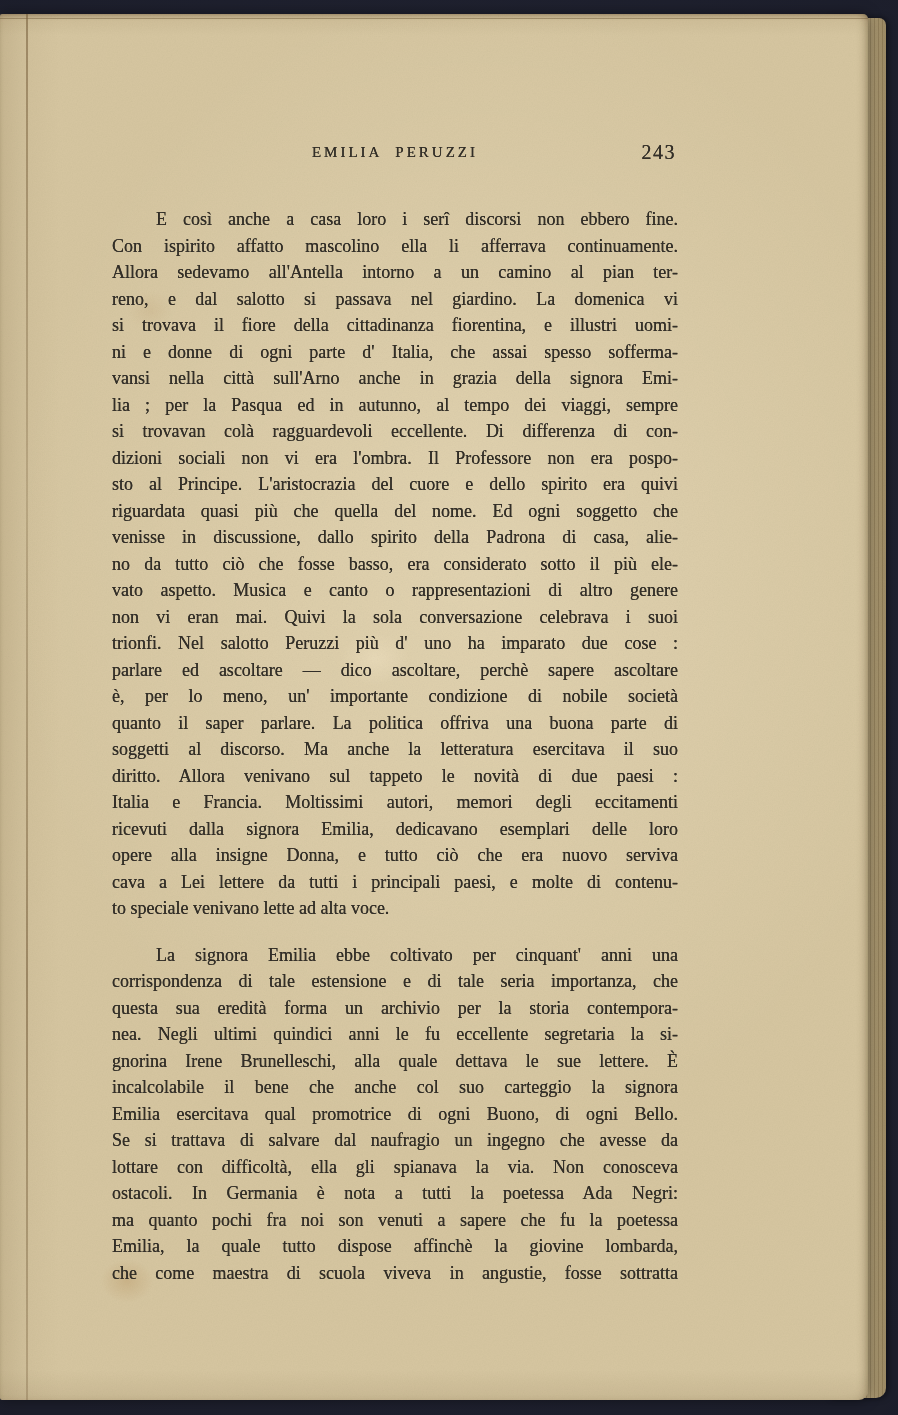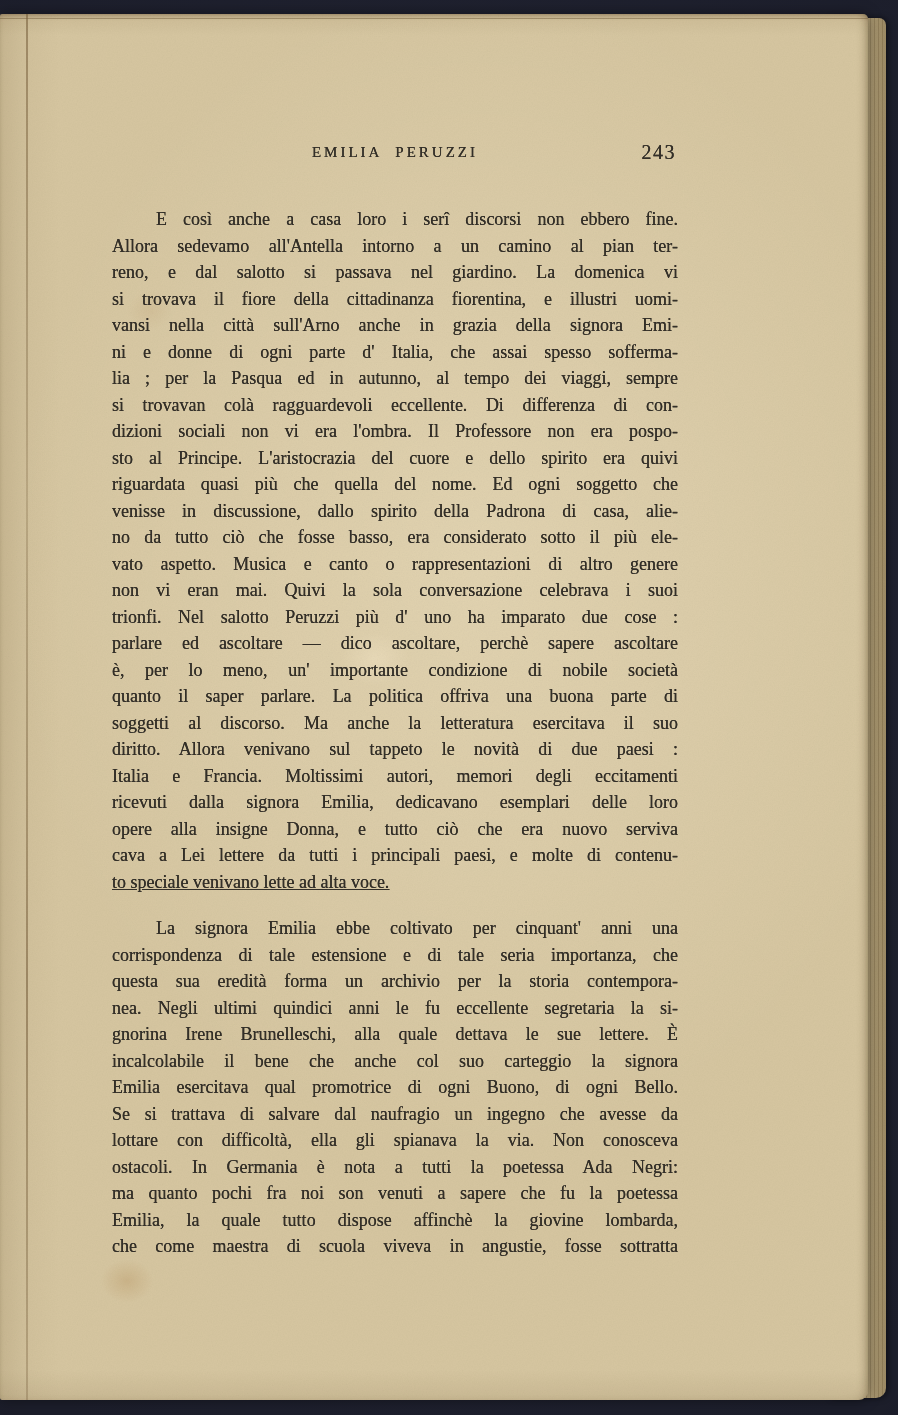--- a/index.html
+++ b/index.html
@@ -91,21 +91,21 @@
     font-size:18px;line-height:26.5px;
     text-shadow:0 0 0.35px currentColor;
   }
   .line{
     text-align:justify;
     text-align-last:justify;
     white-space:normal;
     height:26.5px;overflow:visible;
   }
   .line.indent{text-indent:44px;margin-top:20px;}
-  .line.flush{text-align-last:left;text-decoration:underline;}
+  .line.flush{text-align-last:left;}
 
   .grain{position:absolute;left:0;top:0;width:898px;height:1415px;
     mix-blend-mode:multiply;opacity:0.08;pointer-events:none;}
 </style>
 </head>
 <body>
 
 <div class="scan">
 
   <div class="page-edge"></div>
@@ -116,25 +116,26 @@
     <div class="stain stain2"></div>
     <div class="stain stain3"></div>
 
     <div class="header">
       <span class="running-title">EMILIA  PERUZZI</span>
       <span class="page-number">243</span>
     </div>
 
     <div class="body-text" id="body-text">
         <div class="line indent">E così anche a casa loro i serî discorsi non ebbero fine.</div>
+        <div class="line">Con ispirito affatto mascolino ella li afferrava continuamente.</div>
         <div class="line">Allora sedevamo all'Antella intorno a un camino al pian ter-</div>
         <div class="line">reno, e dal salotto si passava nel giardino. La domenica vi</div>
         <div class="line">si trovava il fiore della cittadinanza fiorentina, e illustri uomi-</div>
+        <div class="line">ni e donne di ogni parte d' Italia, che assai spesso sofferma-</div>
         <div class="line">vansi nella città sull'Arno anche in grazia della signora Emi-</div>
-        <div class="line">ni e donne di ogni parte d' Italia, che assai spesso sofferma-</div>
         <div class="line">lia ; per la Pasqua ed in autunno, al tempo dei viaggi, sempre</div>
         <div class="line">si trovavan colà ragguardevoli eccellente. Di differenza di con-</div>
         <div class="line">dizioni sociali non vi era l'ombra. Il Professore non era pospo-</div>
         <div class="line">sto al Principe. L'aristocrazia del cuore e dello spirito era quivi</div>
         <div class="line">riguardata quasi più che quella del nome. Ed ogni soggetto che</div>
         <div class="line">venisse in discussione, dallo spirito della Padrona di casa, alie-</div>
         <div class="line">no da tutto ciò che fosse basso, era considerato sotto il più ele-</div>
         <div class="line">vato aspetto. Musica e canto o rappresentazioni di altro genere</div>
         <div class="line">non vi eran mai. Quivi la sola conversazione celebrava i suoi</div>
         <div class="line">trionfi. Nel salotto Peruzzi più d' uno ha imparato due cose :</div>

